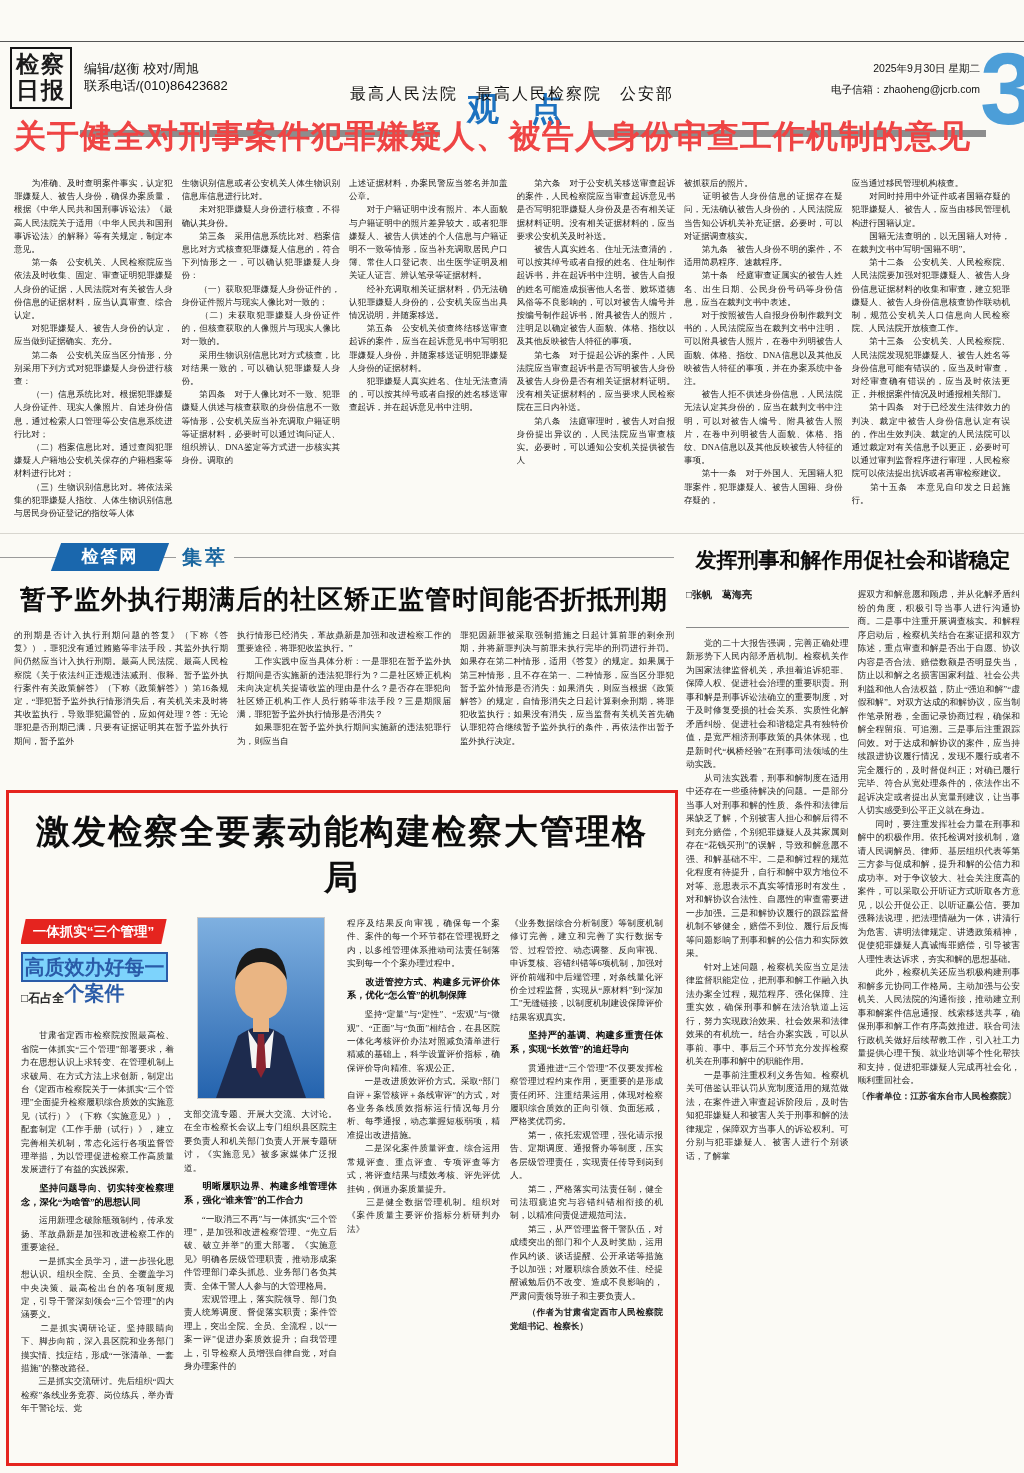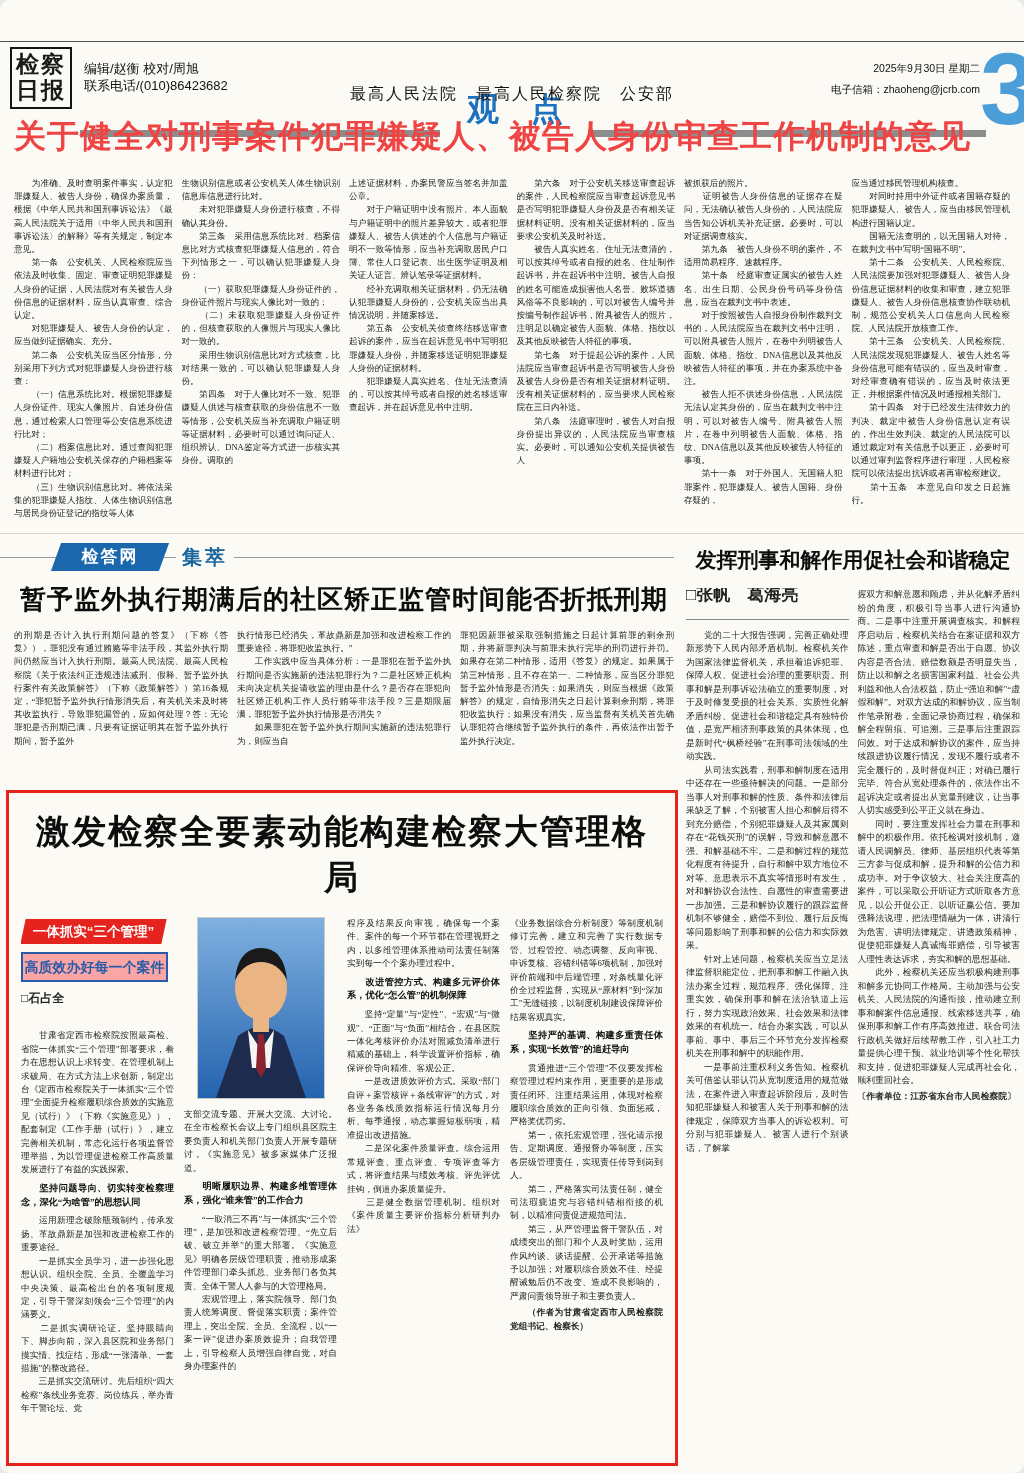--- a/index.html
+++ b/index.html
@@ -1,17 +1,17 @@
 <!DOCTYPE html>
 <html><head>
 <meta charset="utf-8">
 <style>
   html,body{margin:0;padding:0;background:#e8e8e8;}
   .page{position:relative;width:1024px;height:1473px;background:#fbfaf5;margin:0 auto;
-        font-family:"Liberation Serif",serif;color:#1a1a1a;overflow:hidden;border-radius:10px;}
+        font-family:"Liberation Serif",serif;color:#1a1a1a;overflow:hidden;}
   
   .topline{position:absolute;left:0;top:41px;width:1024px;height:1px;background:#555;}
   .logo{position:absolute;left:10px;top:47px;width:62px;height:62px;border:2px solid #141414;
         box-sizing:border-box;display:flex;flex-direction:column;justify-content:center;align-items:center;
         background:#fbfaf5;}
   .logo .lrow{font-size:23px;font-weight:bold;line-height:26px;letter-spacing:2px;}
   .edlines{position:absolute;left:84px;top:60px;font-size:13px;line-height:17px;color:#111;
            font-family:"Liberation Sans",sans-serif;}
   .bar{position:absolute;top:130px;height:7px;background:#8d8d8d;}
   .bar.bleft{left:80px;width:360px;}
@@ -43,33 +43,33 @@
         font-weight:bold;font-size:20px;line-height:28px;letter-spacing:3px;font-family:"Liberation Sans",sans-serif;}
   .qa-title{font-size:26px;font-weight:bold;text-align:center;letter-spacing:1px;margin:8px 0 12px;color:#0d0d0d;}
   .cols-qa .col{height:168px;}
   
   .right-art{position:absolute;left:686px;top:546px;width:334px;}
   .right-title{font-family:"Liberation Sans",sans-serif;font-size:21px;font-weight:bold;text-align:center;
         margin:0 0 14px;color:#0d0d0d;}
   .cols-right .col{height:860px;font-size:8.8px;line-height:13.5px;color:#262626;}
   .rcol2{display:flex;flex-direction:column;}
   .rcol2 .rtext{flex:0 1 auto;overflow:hidden;white-space:pre-line;text-align:justify;}
-  .byline{font-size:17px;font-weight:bold;padding-bottom:17px;border-bottom:1px solid #888;
+  .byline{font-size:10px;font-weight:bold;padding-bottom:25px;border-bottom:1px solid #888;
         margin-bottom:9px;color:#222;}
   .right-attr{font-weight:bold;margin-top:2px;}
   
   .feature{position:absolute;left:6px;top:790px;width:672px;height:676px;border:3px solid #e5241f;
         box-sizing:border-box;background:#fbfaf5;padding:8px 12px 22px;}
   .feat-title{text-align:center;font-size:34px;font-weight:bold;letter-spacing:2px;margin:8px 0 16px;color:#0d0d0d;}
   .feat-cols{display:flex;gap:10px;height:566px;}
   .feat-col{flex:1;font-size:8.7px;line-height:13.4px;text-align:justify;overflow:hidden;color:#222;}
   .badge-red{background:#e5241f;height:25px;margin:2px 10px 8px 2px;transform:skewX(-12deg);}
   .badge-red span{display:block;transform:skewX(12deg);color:#fff;font-weight:bold;font-size:13.5px;
         line-height:25px;text-align:center;font-family:"Liberation Sans",sans-serif;}
-  .badge-blue{border:2px solid #2a5ba8;color:#2a5ba8;background:#fca5a5;font-weight:bold;font-size:14px;
+  .badge-blue{border:2px solid #2a5ba8;color:#2a5ba8;background:#7dd3fc;font-weight:bold;font-size:20px;
         line-height:26px;height:26px;text-align:center;margin:0 6px 10px 0;
         font-family:"Liberation Sans",sans-serif;}
   .feat-byline{font-size:12px;font-weight:bold;margin:4px 0 24px;color:#222;}
   .para{white-space:pre-line;text-align:justify;}
   .feat-sub{font-weight:bold;text-indent:2em;margin:5px 0 5px;font-size:9.2px;line-height:13.8px;color:#0d0d0d;}
   .feat-attr{font-weight:bold;margin-top:3px;text-indent:2em;}
   .photo{display:block;width:126px;height:180px;margin:0 auto 9px;border:1px solid #c9c9c9;}
 </style>
 </head>
 <body>

